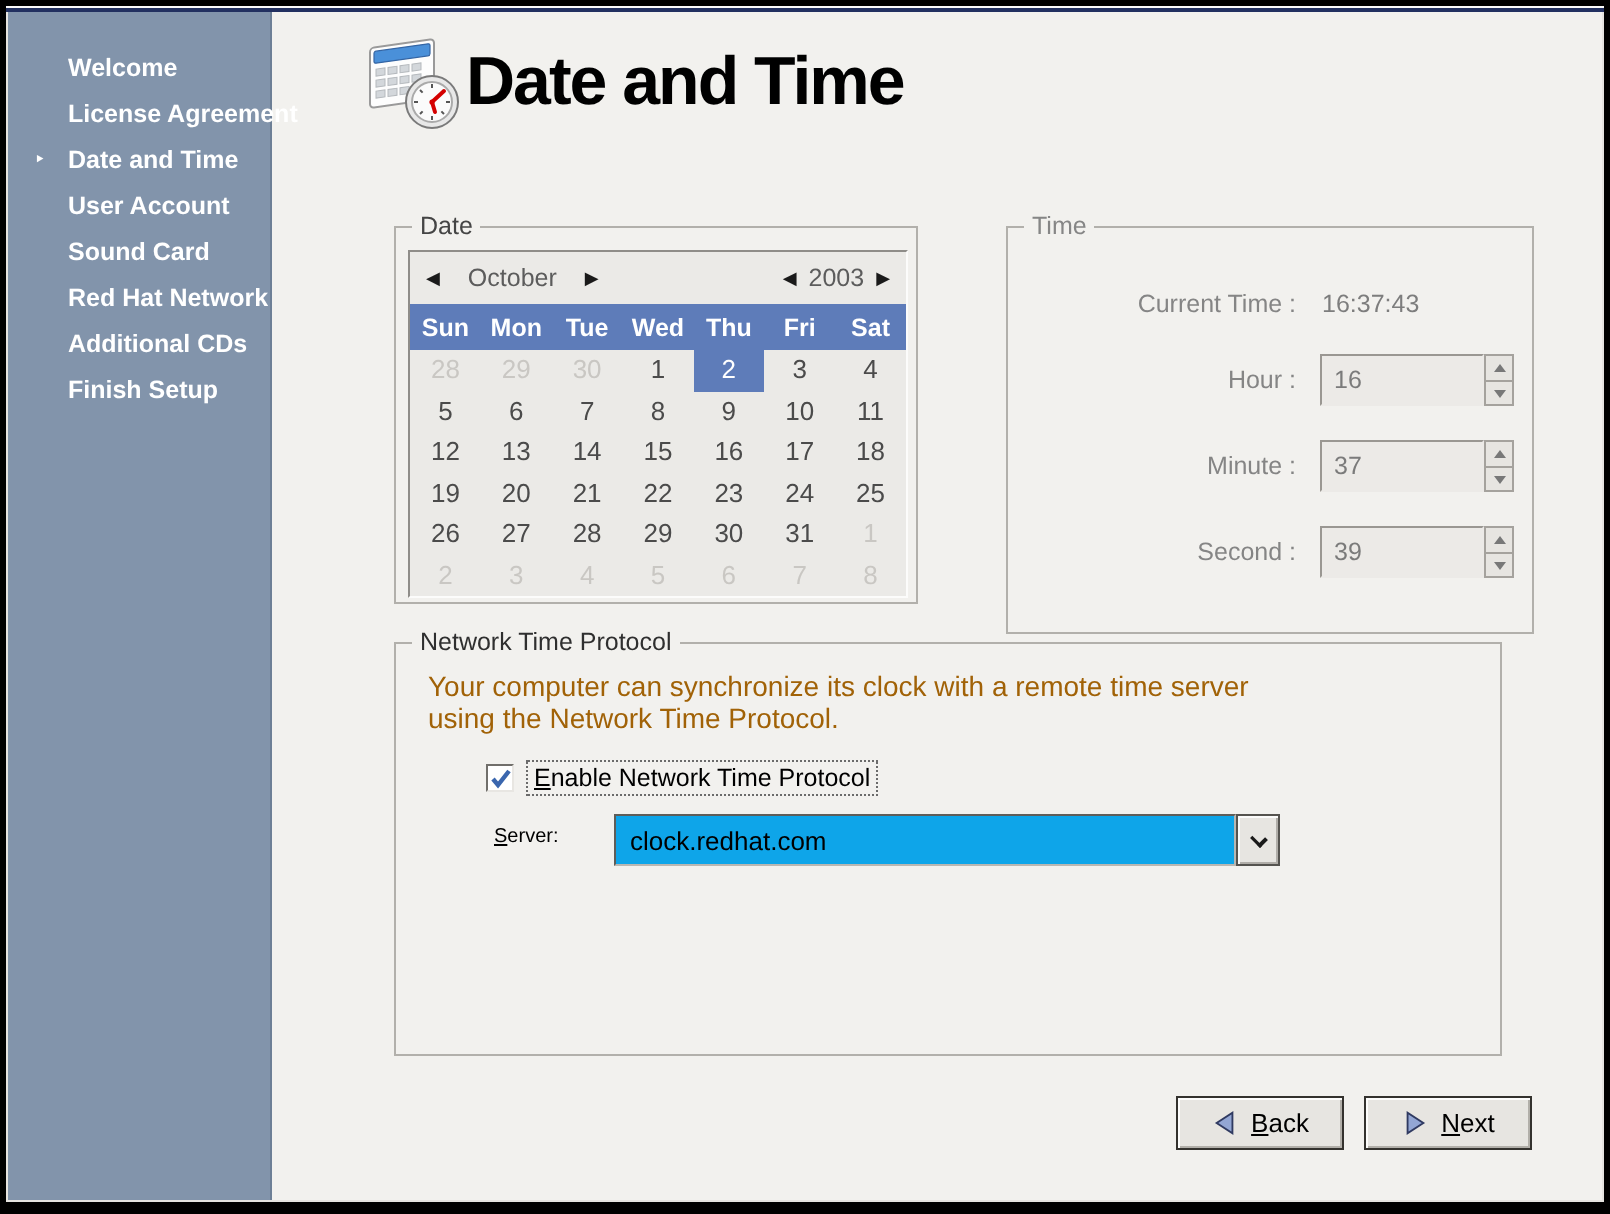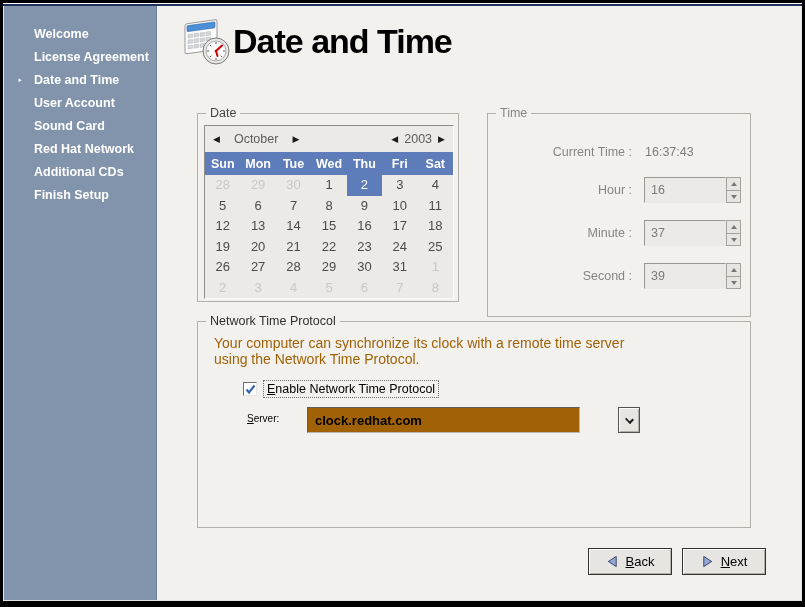--- a/index.html
+++ b/index.html
@@ -3,39 +3,39 @@
 <meta charset="utf-8">
 <style>
   * { margin:0; padding:0; box-sizing:border-box; }
   html,body { width:805px; height:607px; background:#000; overflow:hidden;
               font-family:"Liberation Sans", sans-serif; }
   .window { position:absolute; left:3px; top:3px; width:799px; height:598px;
             background:#f2f1ee;
             box-shadow: inset 0 1px 0 #fbfbfb, inset 0 3px 0 #223060,
                         inset 1px 0 0 #e6e4e0, inset -1px 0 0 #e6e4e0, inset 0 -1px 0 #e6e4e0; }
   
-  .sidebar { position:absolute; left:1px; top:3px; bottom:1px; width:153px;
+  .sidebar { position:absolute; left:1px; top:3px; bottom:1px; width:132px;
              background:#8294ab; border-right:1px solid #6d7f96; padding-top:17px; }
   .side-item { position:relative; height:23px; line-height:23px; padding-left:30px;
                color:#ffffff; font-size:12.5px; font-weight:bold; white-space:nowrap; }
   .side-item .arrow { display:none; position:absolute; left:14px; top:0; font-size:10px; }
   .side-item.active .arrow { display:inline; }
   
   .content { position:absolute; left:158px; top:5px; right:2px; bottom:2px; }
   .hdr-icon { position:absolute; left:22px; top:10px; }
   .page-title { position:absolute; left:72px; top:14px; font-size:34px; font-weight:bold;
                 color:#000; letter-spacing:-1px; }
   .page-subtitle { position:absolute; left:25px; top:59px; font-size:12.5px; color:#111; }
   
   .frame { position:absolute; border:1px solid #b2b0ab; }
   .legend { position:absolute; top:-8px; left:8px; background:#f2f1ee; padding:0 4px;
             font-size:12.5px; color:#454545; }
   .frame.disabled .legend { color:#868686; }
   .frame-date { left:36px; top:105px; width:262px; height:189px; }
-  .frame-time { left:326px; top:105px; width:264px; height:204px; }
+  .frame-time { left:342px; top:105px; width:264px; height:204px; }
   .frame-ntp  { left:36px; top:313px; width:554px; height:207px; }
   
   .calendar { position:absolute; left:6px; top:11px; width:250px; height:174px;
               background:#ebeae7;
               border:1px solid; border-color:#8f8d89 #fcfcfb #fcfcfb #8f8d89; }
   .cal-nav { display:flex; align-items:center; height:26px; font-size:12.5px; color:#5c5c5c;
              padding:0 8px; }
   .cal-arrow { font-size:9px; color:#1a1a1a; cursor:default; }
   .cal-month { margin:0 14px; }
   .cal-year  { margin:0 6px; }
@@ -67,24 +67,24 @@
   .tri-dn { border-top:4px solid #787878; }
   
   .ntp-desc { position:absolute; left:16px; font-size:14px; color:#a16207; }
   .checkbox { position:absolute; left:45px; top:60px; width:14px; height:14px; background:#fff;
               border:1px solid; border-color:#716f6b #e8e6e2 #e8e6e2 #716f6b; }
   .checkbox svg { position:absolute; left:1px; top:1px; }
   .chk-label { position:absolute; left:65px; top:58px; font-size:12.5px; color:#000;
                border:1px dotted #6b6b6b; padding:1px 3px; }
   .srv-label { position:absolute; left:49px; top:91px; font-size:10px; color:#000; }
   .combo { position:absolute; left:109px; top:85px; width:333px; height:26px; }
-  .combo-entry { position:absolute; left:0; top:0; width:273px; height:26px; background:#a16207;
+  .combo-entry { position:absolute; left:0; top:0; width:311px; height:26px; background:#0ea5e9;
                  border:1px solid; border-color:#5f5d59 #b9b7b2 #b9b7b2 #5f5d59;
                  font-size:13px; color:#000; padding-left:7px;
-                 font-family:"Liberation Sans", sans-serif;font-weight:bold; }
+                 font-family:"Liberation Sans", sans-serif; }
   .combo-btn { position:absolute; right:0; top:0; width:22px; height:26px; background:#e7e5e1;
                border:1px solid #55534f;
                box-shadow: inset 1px 1px 0 #fbfbfa, inset -1px -1px 0 #b0ada8; }
   .chev { position:absolute; left:7px; top:8px; width:7px; height:7px;
           border-right:2px solid #1a1a1a; border-bottom:2px solid #1a1a1a;
           transform:rotate(45deg) scale(1,0.8); }
   
   .btn { position:absolute; top:540px; height:27px; background:#e7e5e1;
          border:1px solid #34322e;
          box-shadow: inset 1px 1px 0 #fdfdfc, inset -1px -1px 0 #b2afa9;

